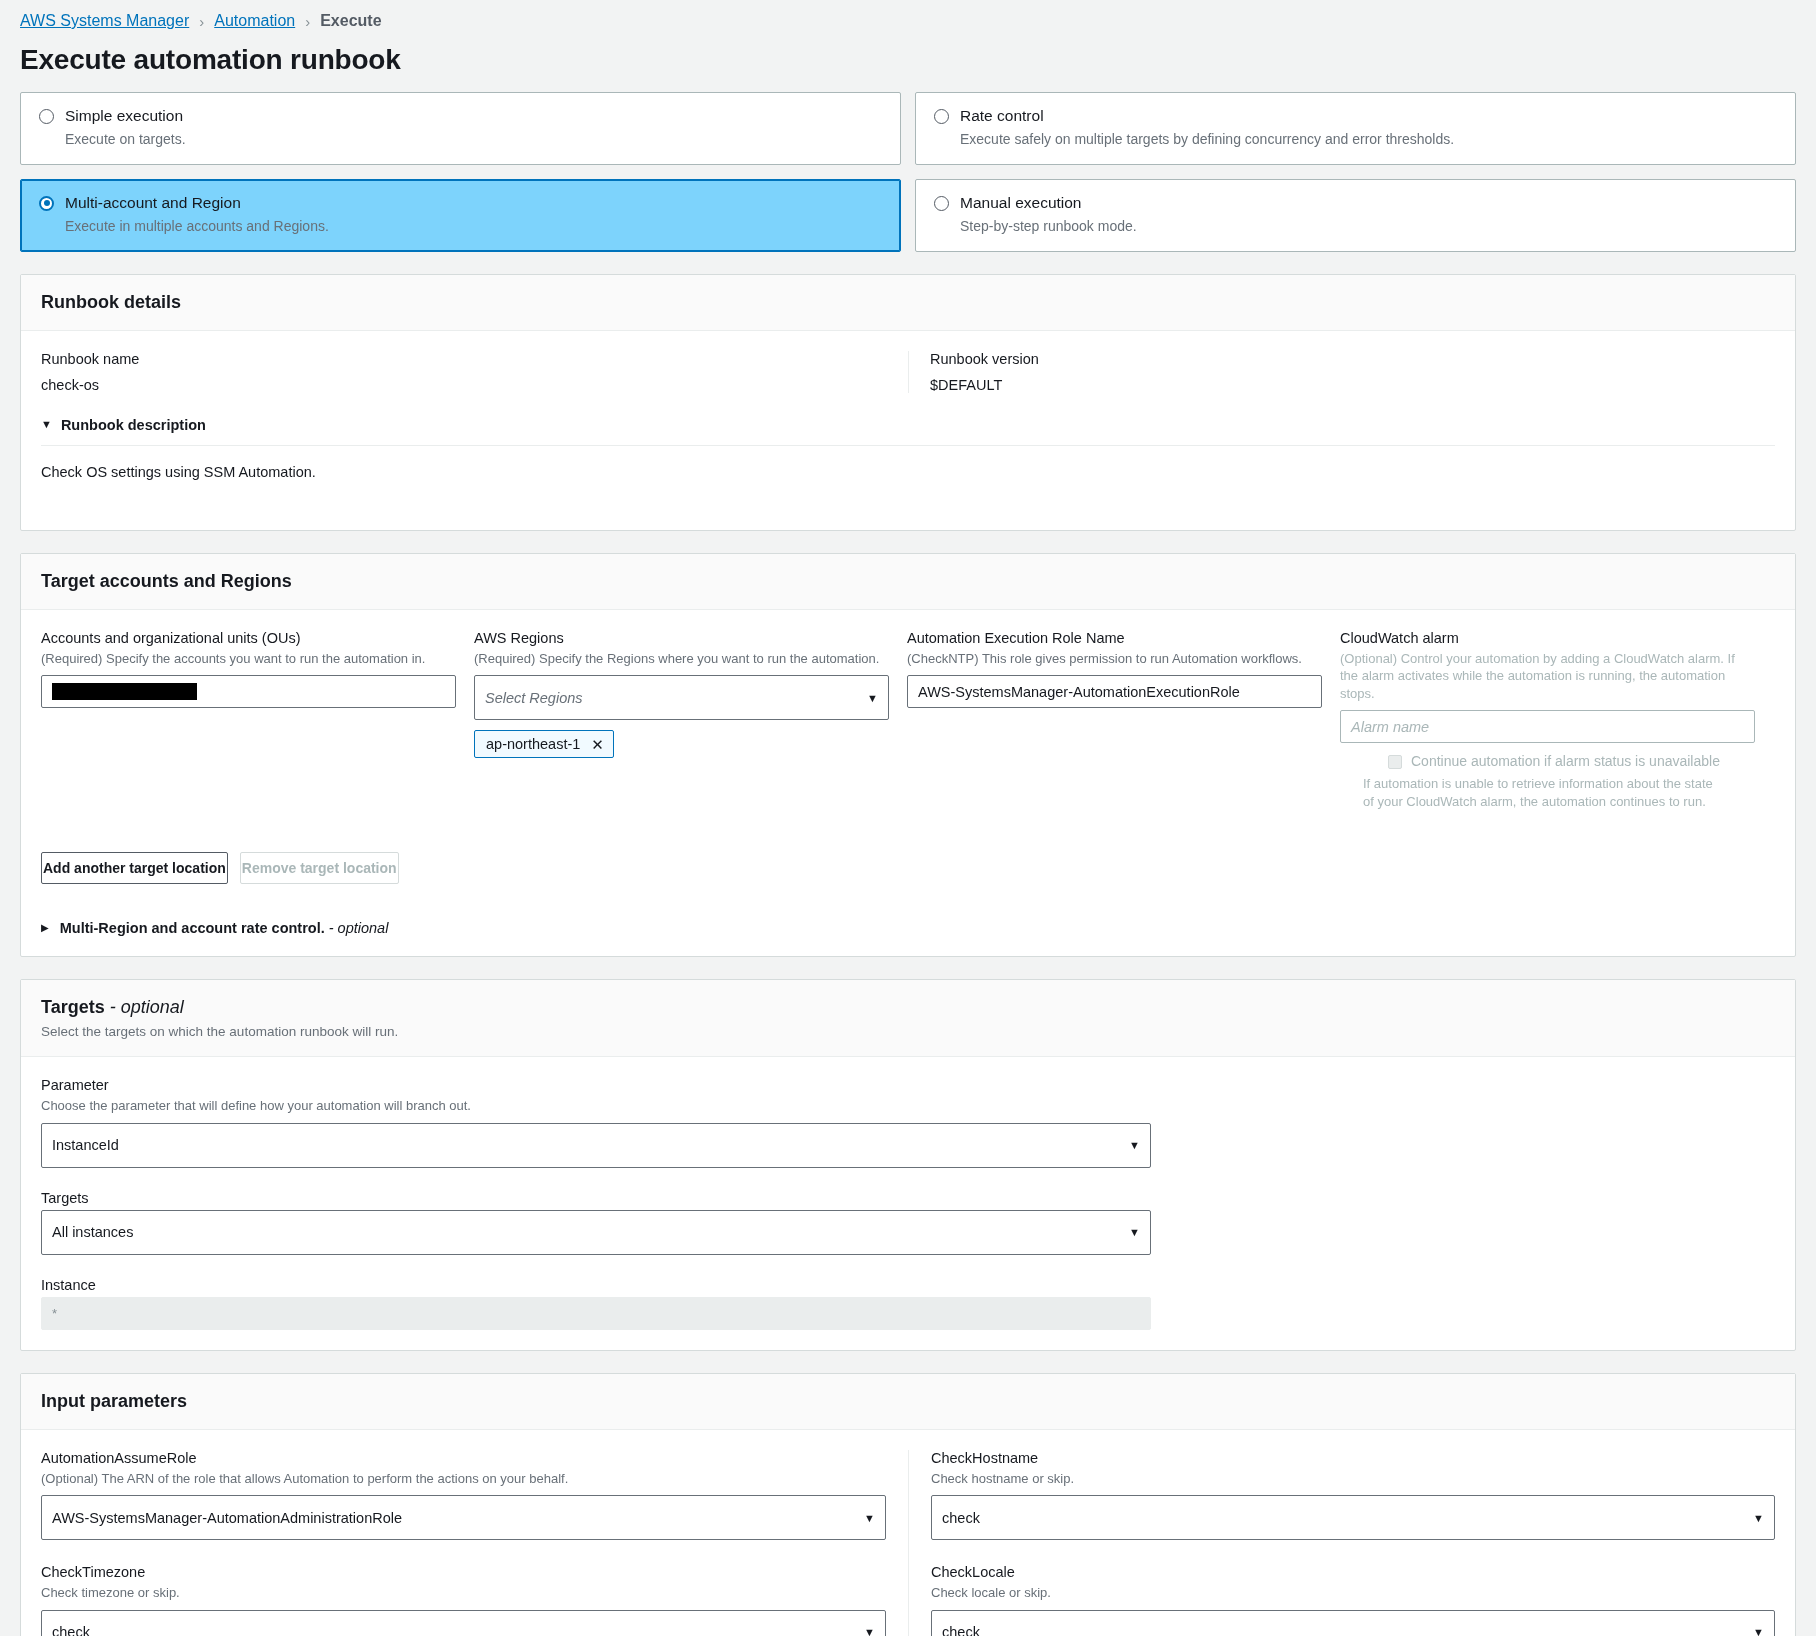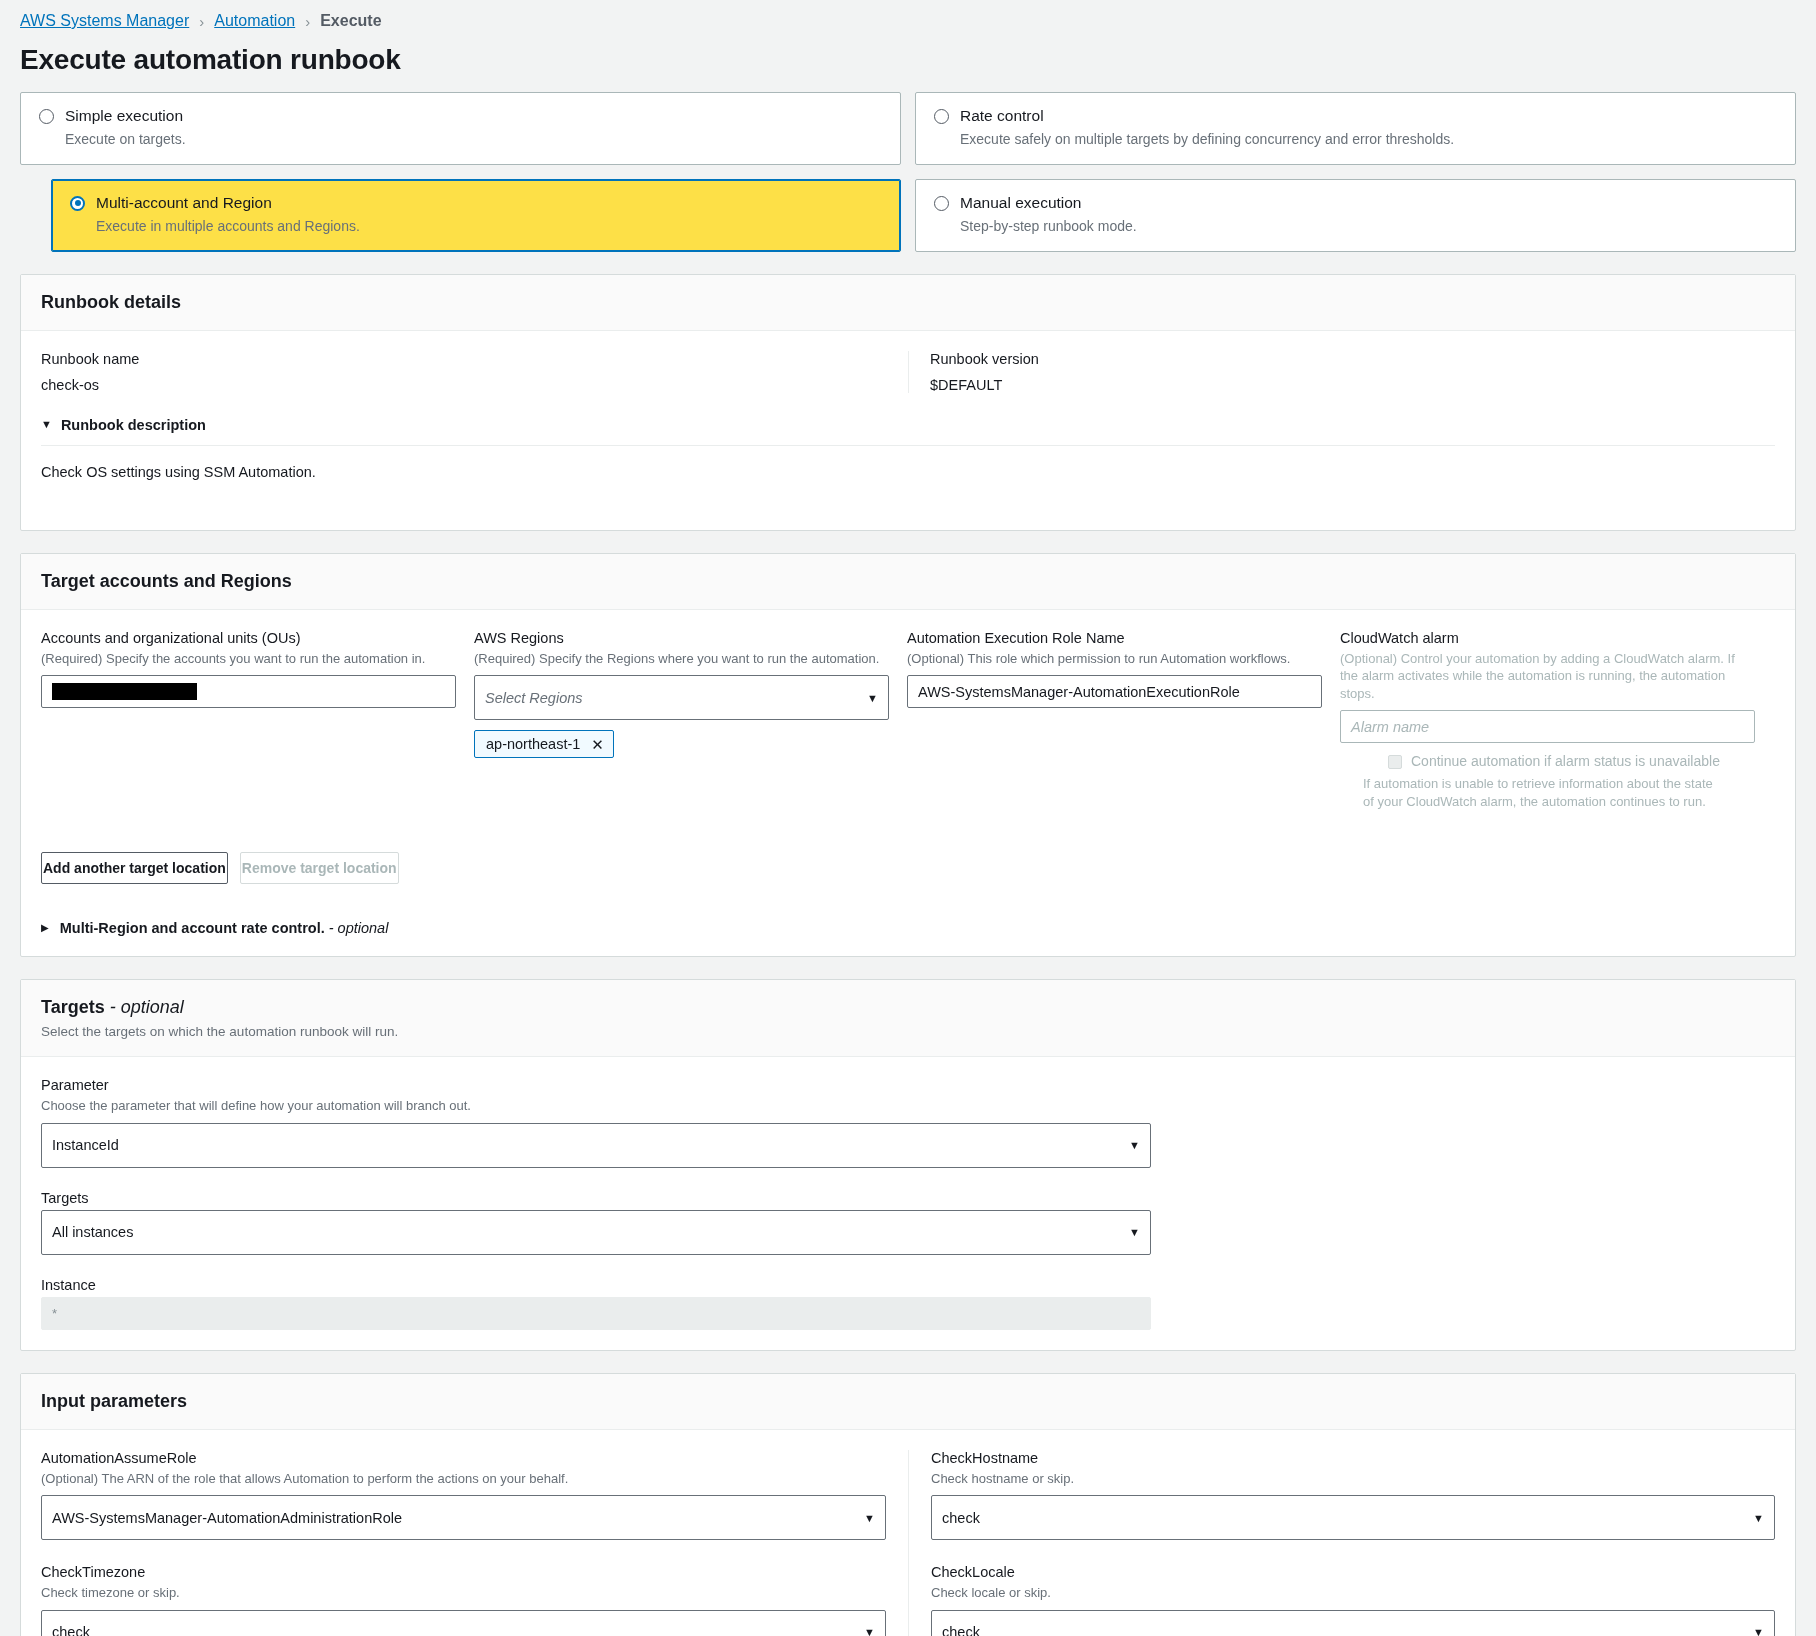--- a/index.html
+++ b/index.html
@@ -45,23 +45,22 @@
   .mode-card {
     background: #ffffff;
     border: 1px solid #aab7b8;
     border-radius: 2px;
     padding: 14px 18px 16px 18px;
     cursor: pointer;
     min-height: 62px;
   }
   .mode-card.selected {
     border: 1px solid #0073bb;
-    background: #fde047;
+    background: #7dd3fc;
     box-shadow: 0 0 0 1px #0073bb inset;
-    margin-left: 31px;
   }
   .mode-row { display: flex; align-items: flex-start; }
   .radio {
     width: 15px; height: 15px; border-radius: 50%;
     border: 1.5px solid #545b64; background: #fff;
     margin-right: 11px; margin-top: 2px; flex: none;
     position: relative;
   }
   .radio.on { border-color: #0073bb; border-width: 2px; }
   .radio.on::after {
@@ -326,21 +325,21 @@
             <span class="caret">▼</span>
           </div>
           <div class="token">
             <span>ap-northeast-1</span>
             <span class="x">✕</span>
           </div>
         </div>
 
         <div class="fcol">
           <div class="flabel">Automation Execution Role Name</div>
-          <div class="fhint">(Optional) This role which permission to run Automation workflows.</div>
+          <div class="fhint">(CheckNTP) This role gives permission to run Automation workflows.</div>
           <div class="input">AWS-SystemsManager-AutomationExecutionRole</div>
         </div>
 
         <div class="fcol">
           <div class="flabel">CloudWatch alarm</div>
           <div class="fhint muted">(Optional) Control your automation by adding a CloudWatch alarm. If the alarm activates while the automation is running, the automation stops.</div>
           <div class="input alarm">
             <span class="ph">Alarm name</span>
           </div>
           <div class="cbrow">

